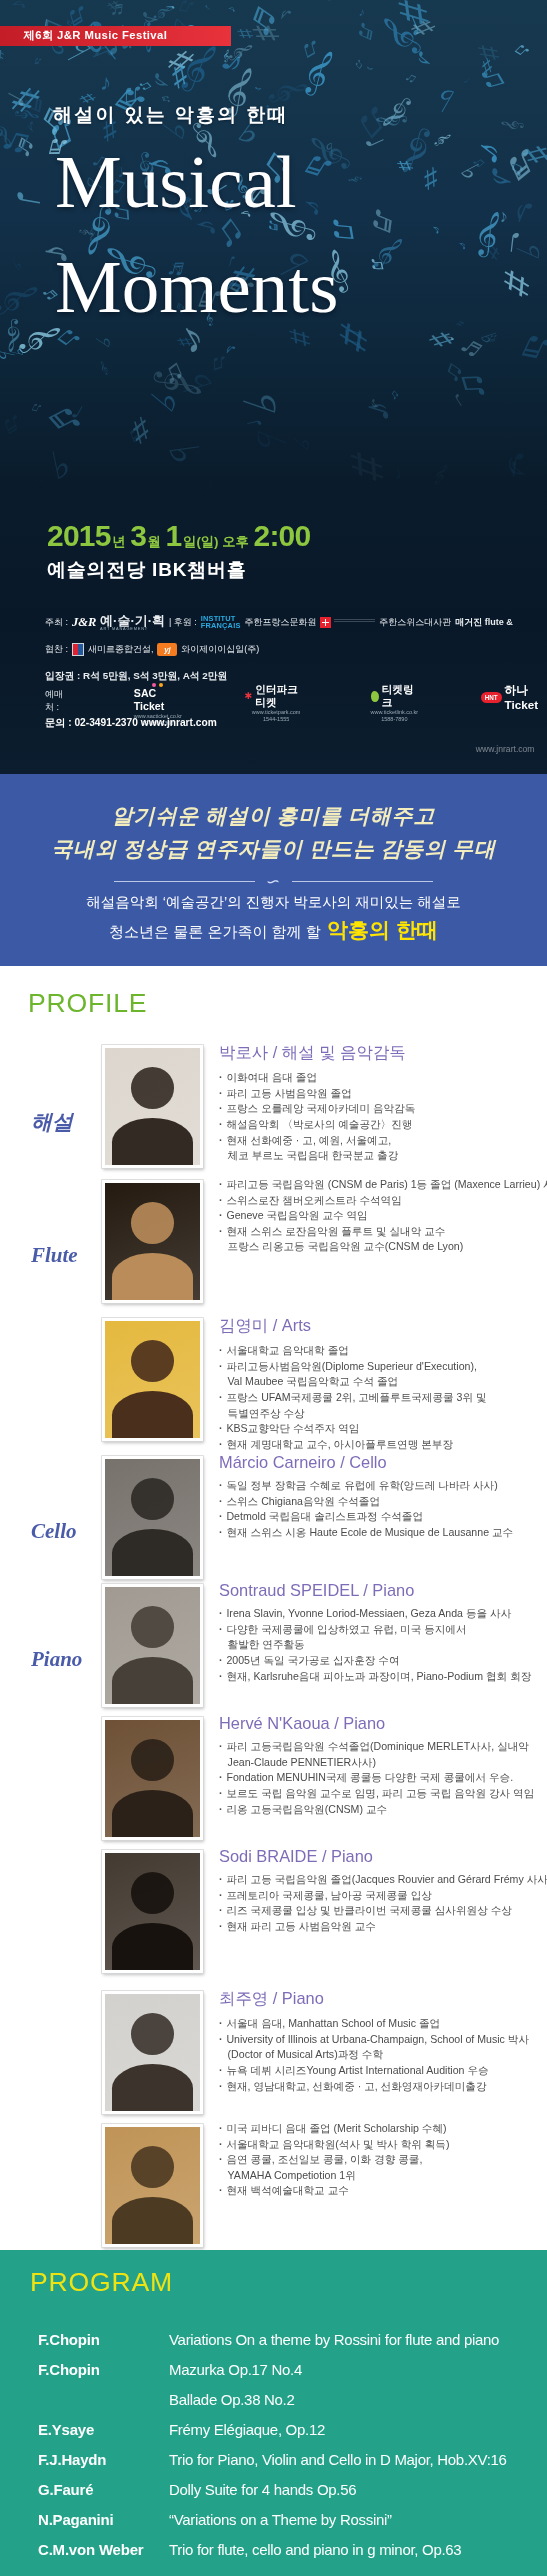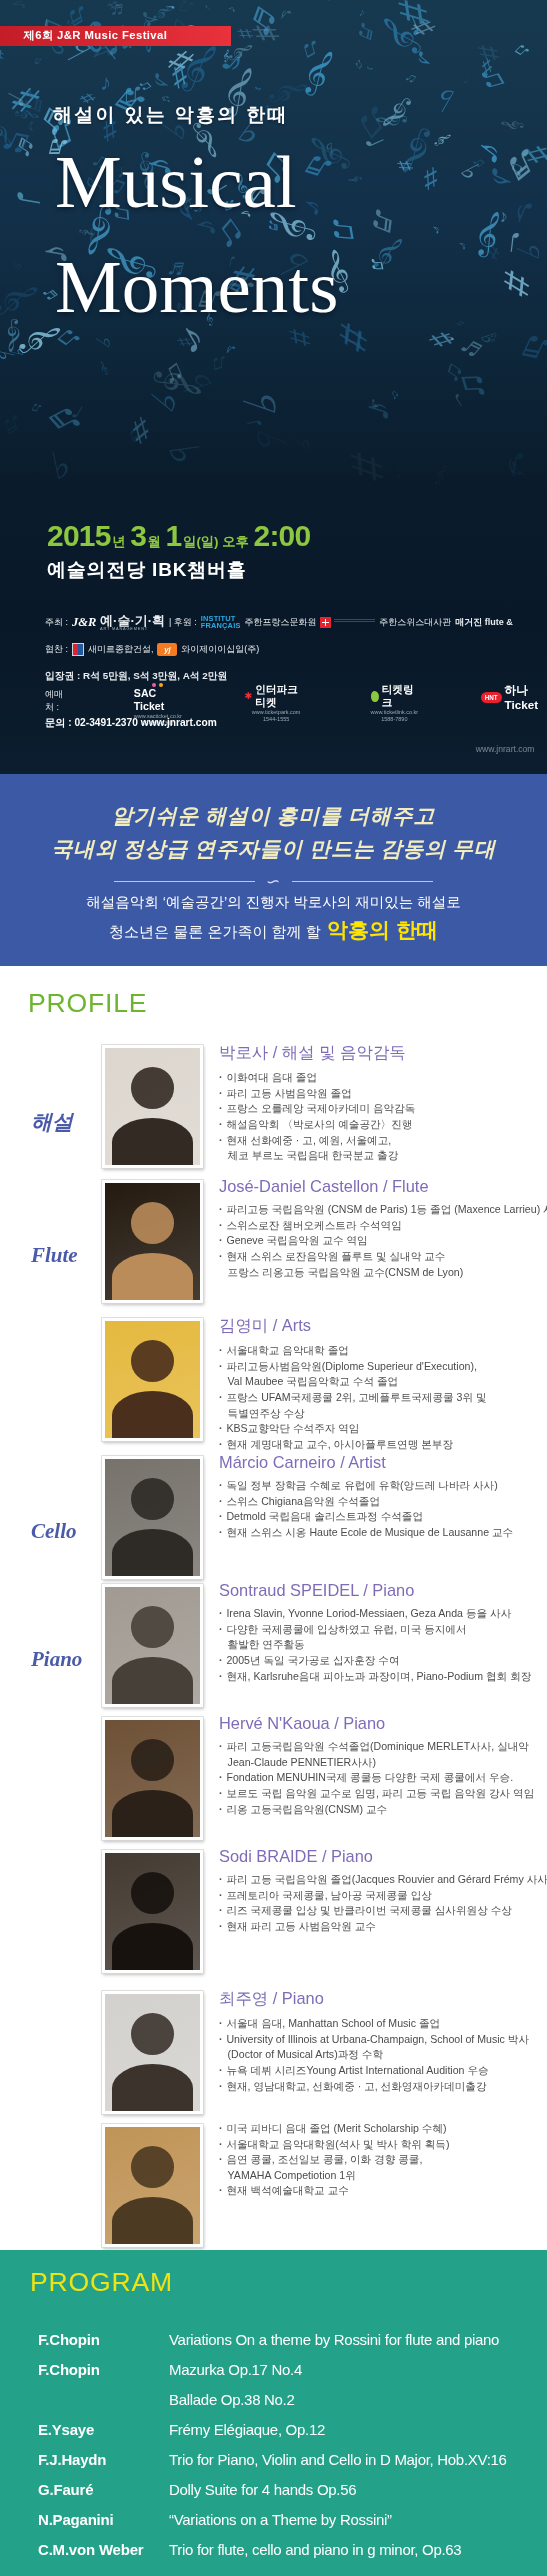--- a/index.html
+++ b/index.html
@@ -441,21 +441,20 @@
               <span>체코 부르노 국립음대 한국분교 출강</span>
             </div>
           </div>
     </div>
   </div>
 
   <div class="profile-row" style="top: 211px;">
     <div class="side-label">Flute</div>
     <div class="photo" style="--pbg: linear-gradient(160deg,#241a10,#241a10d9); --pfg: #b98c5a;"></div>
     <div class="pinfo">
-      <div class="pname">José-Daniel Castellon / Flute</div>
       <div class="plines">
             <div class="pline">
               <span class="pdot">·</span>
               <span>파리고등 국립음악원 (CNSM de Paris) 1등 졸업 (Maxence Larrieu) 사사</span>
             </div>
             <div class="pline">
               <span class="pdot">·</span>
               <span>스위스로잔 챔버오케스트라 수석역임</span>
             </div>
             <div class="pline">
@@ -506,21 +505,21 @@
               <span>현재 계명대학교 교수, 아시아플루트연맹 본부장</span>
             </div>
           </div>
     </div>
   </div>
 
   <div class="profile-row" style="top: 487px;">
     <div class="side-label">Cello</div>
     <div class="photo" style="--pbg: linear-gradient(160deg,#77726c,#77726cd9); --pfg: #2e2a26;"></div>
     <div class="pinfo">
-      <div class="pname">Márcio Carneiro / Artist</div>
+      <div class="pname">Márcio Carneiro / Cello</div>
       <div class="plines">
             <div class="pline">
               <span class="pdot">·</span>
               <span>독일 정부 장학금 수혜로 유럽에 유학(앙드레 나바라 사사)</span>
             </div>
             <div class="pline">
               <span class="pdot">·</span>
               <span>스위스 Chigiana음악원 수석졸업</span>
             </div>
             <div class="pline">

